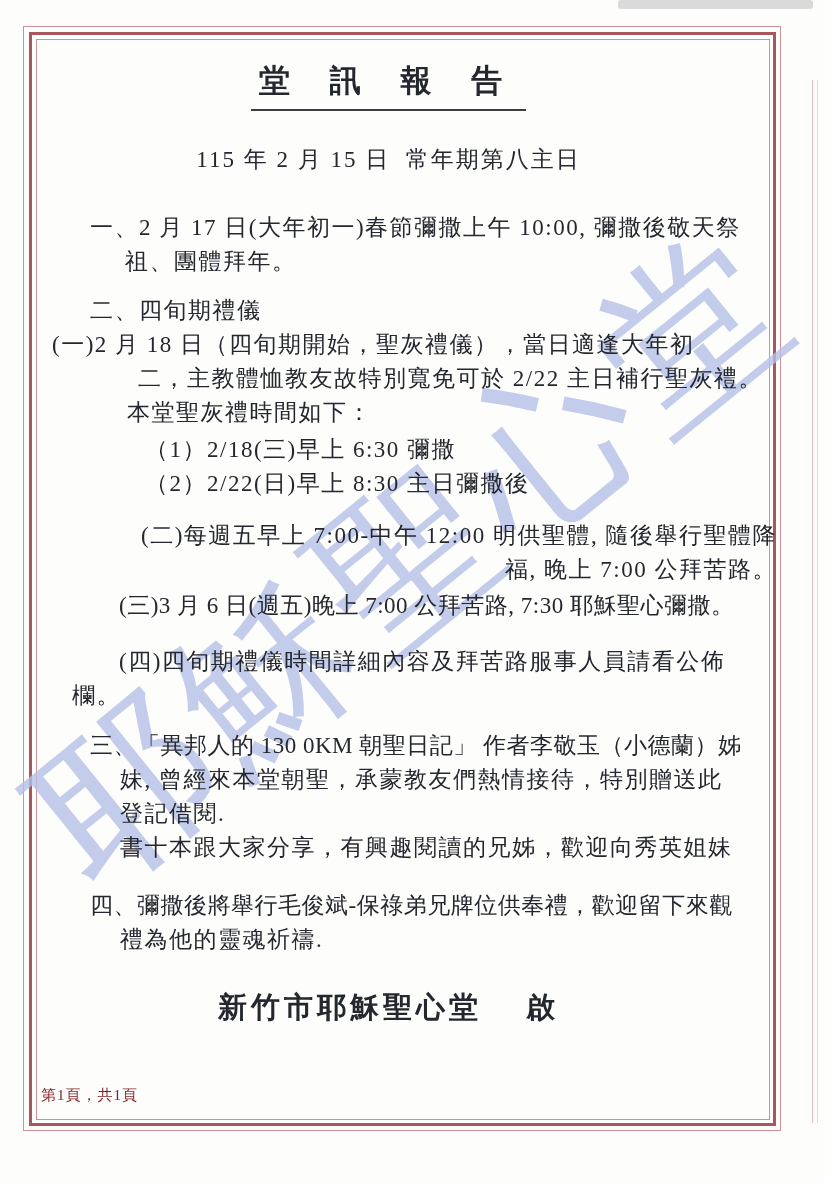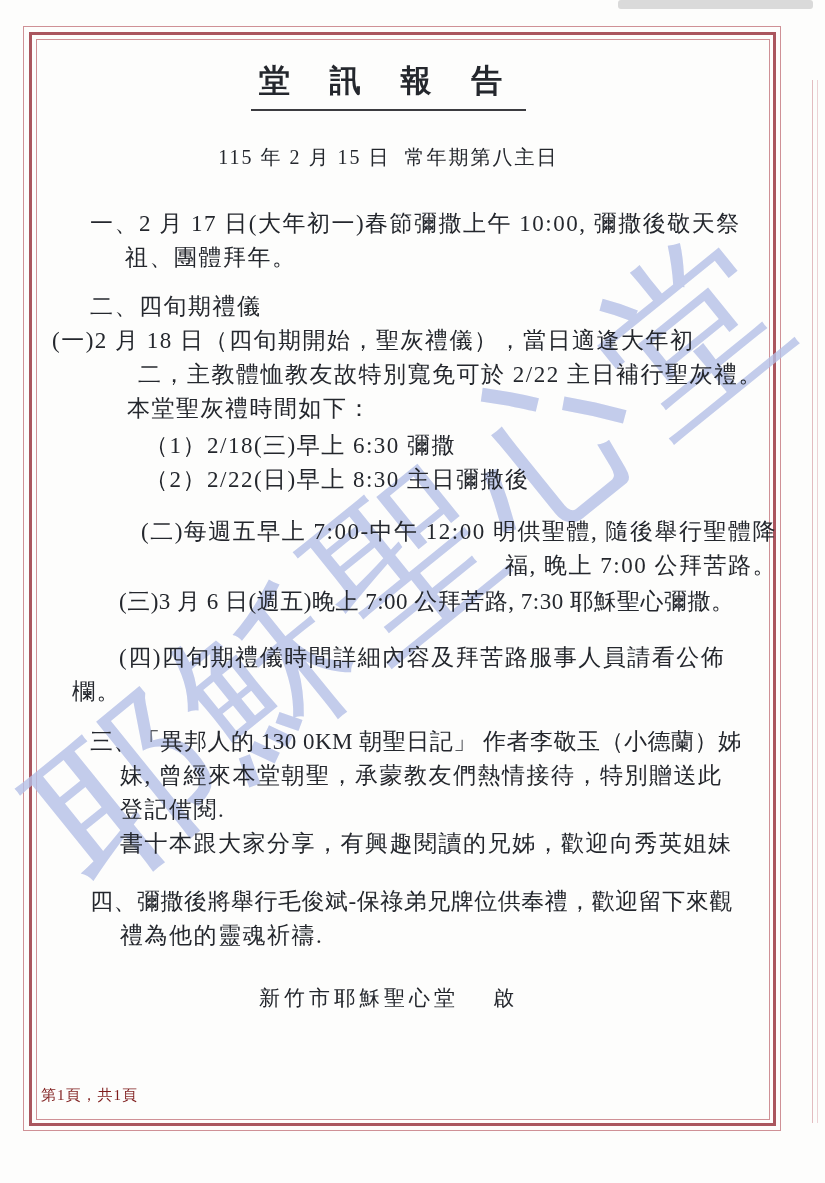--- a/index.html
+++ b/index.html
@@ -38,21 +38,21 @@
   .title-wrap { text-align:center; padding-top:60px; }
   .title {
     display:inline-block;
     font-size:31px; font-weight:bold; letter-spacing:16px;
     padding:0 8px 7px 8px;
     border-bottom:2px solid #3c3c40;
     white-space:pre;
   }
   .date-line {
     text-align:center; margin-top:33px;
-    font-size:20px; letter-spacing:2px; white-space:pre;
+    font-size:23px; letter-spacing:2px; white-space:pre;
   }
   .bodyline { font-size:23px; line-height:34px; letter-spacing:1.5px; white-space:pre; }
   .tight { letter-spacing:0.5px; }
   .ind-a { padding-left:78px;margin-left:12px;  }  
   .ind-b { padding-left:125px; }  
   .ind-c { padding-left:52px; }  
   .ind-c2{ padding-left:119px; }  
   .ind-d { padding-left:138px; }  
   .ind-e { padding-left:127px; }  
   .ind-f { padding-left:145px; }  
@@ -62,21 +62,21 @@
   .m-item2 { margin-top:15px; }
   .m-sub1  { margin-top:0;   }
   .m-times { margin-top:3px;  }
   .m-sub2  { margin-top:18px;text-align:right; }
   .m-sub3  { margin-top:2px;  }
   .m-sub4  { margin-top:22px; }
   .m-item3 { margin-top:16px; }
   .m-item4 { margin-top:24px; }
   .signature {
     margin-top:31px; text-align:center;
-    font-size:21px; font-weight:normal; letter-spacing:4px; white-space:pre;
+    font-size:29px; font-weight:bold; letter-spacing:4px; white-space:pre;
   }
   .page-footer {
     position:absolute; left:41px; top:1086px;
     font-size:15px; letter-spacing:1px; color:#7f1d1d; z-index:1; white-space:pre;
   }
 </style>
 </head>
 <body>
 
 <div class="page">

